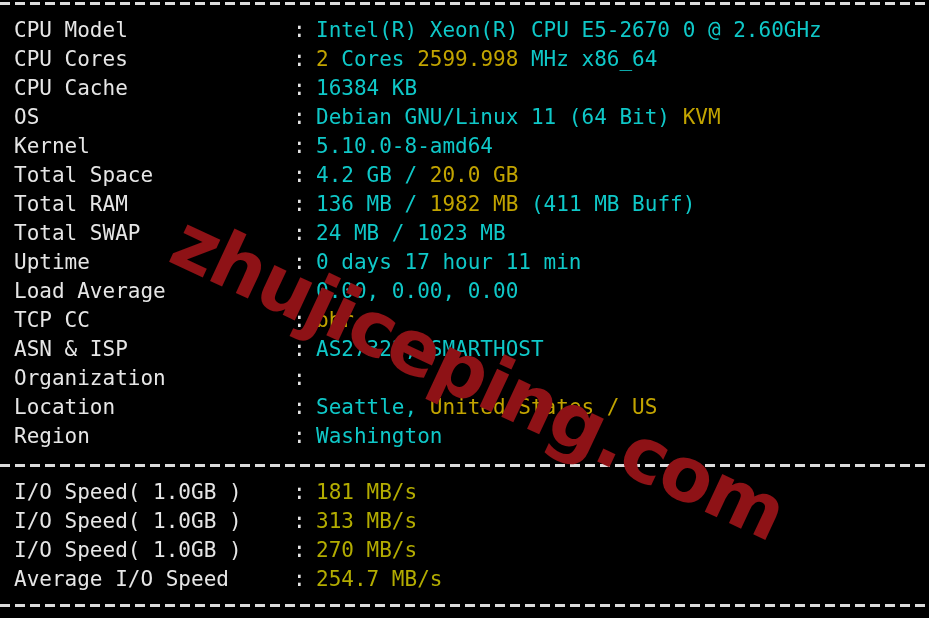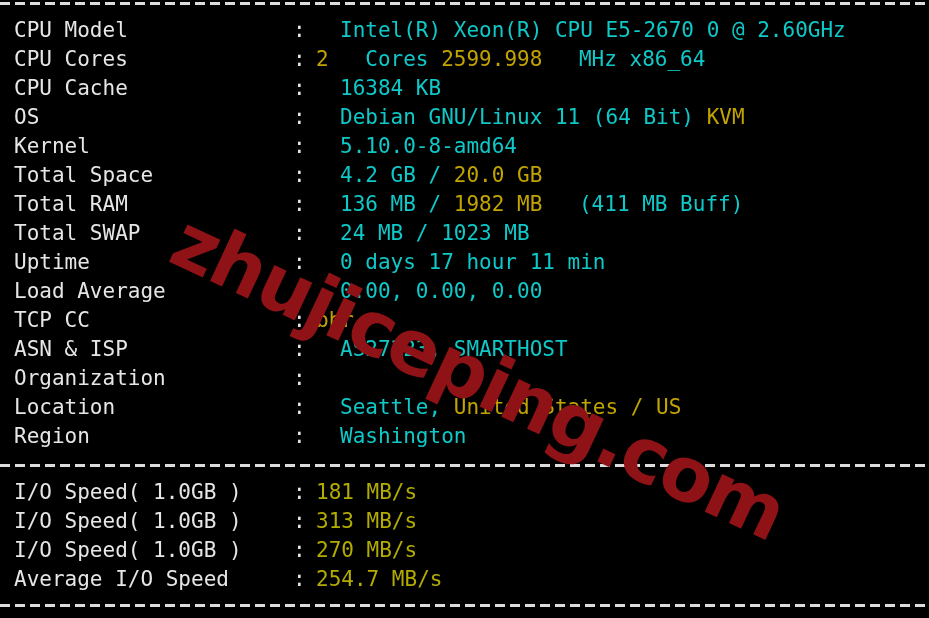--- a/index.html
+++ b/index.html
@@ -88,21 +88,21 @@
     left: 293px;
     top: 0;
     color: #e6e6e6;
   }
   .value {
     position: absolute;
     left: 316px;
     top: 0;
   }
 
-  .c  { color: #0fc8c8; margin-left: 24px; }  
+  .c  { color: #0fc8c8; }  
   .y  { color: #c2a400; }  
   .yo { color: #b3ac00; text-align: center; }  
 </style>
 </head>
 <body>
 
 <div id="terminal">
 
   <div class="sep" id="sep-top"></div>
 

